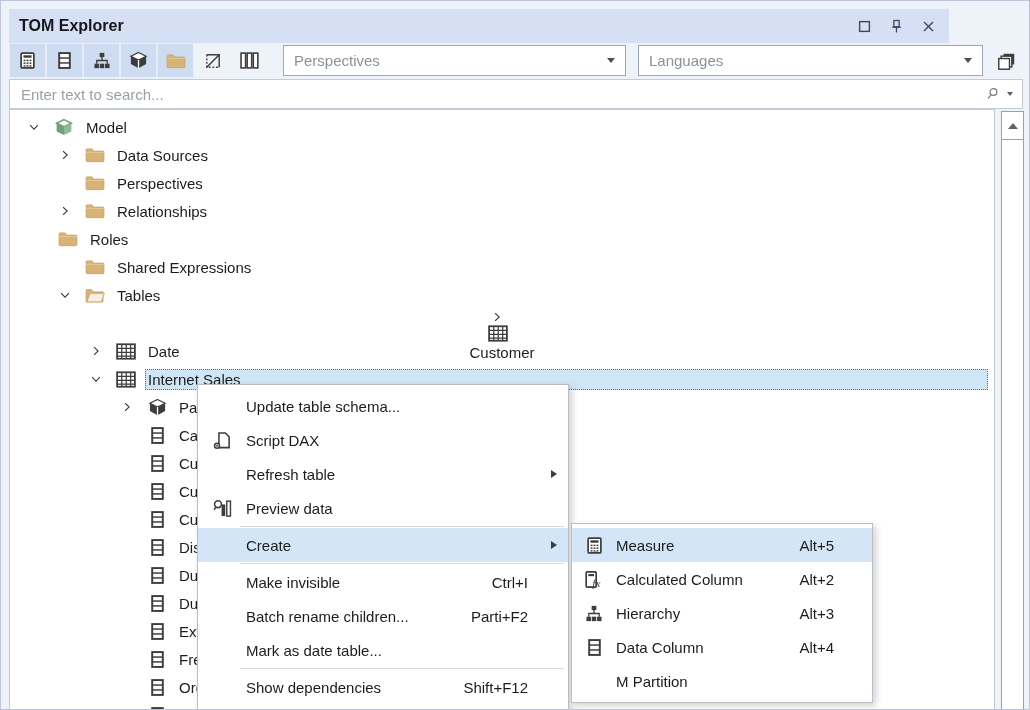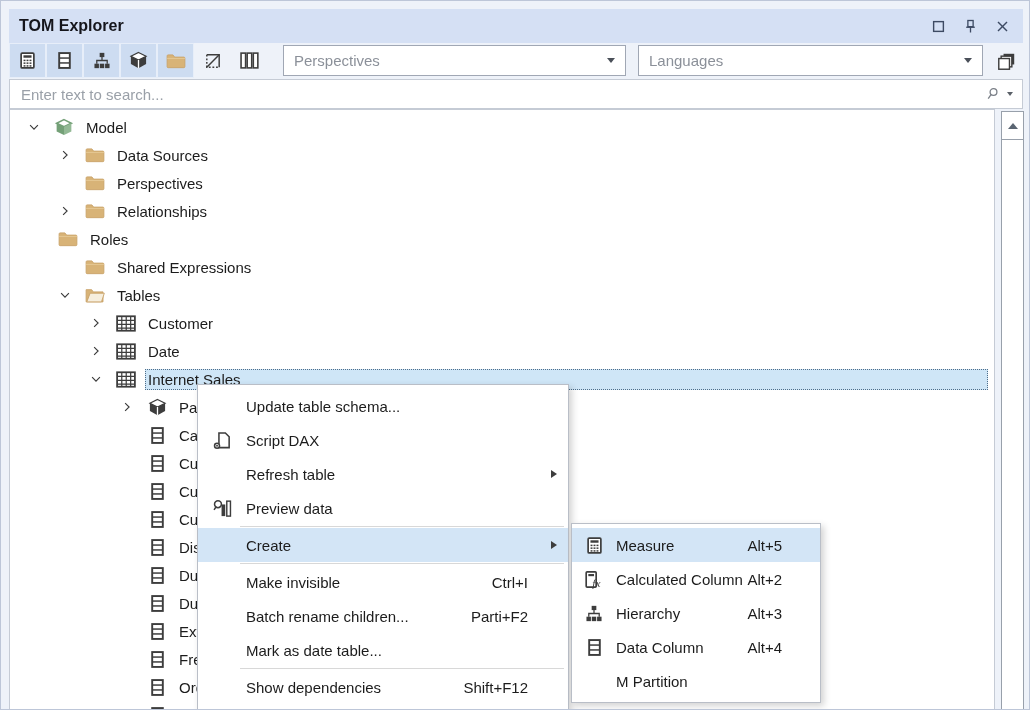--- a/index.html
+++ b/index.html
@@ -1,20 +1,20 @@
 <!DOCTYPE html>
 <html><head>
 <meta charset="utf-8">
 <style>
   html,body{margin:0;padding:0;background:#e6eaf2;font-family:"Liberation Sans",sans-serif;}
   *{box-sizing:border-box;}
   .window{position:relative;width:1030px;height:710px;background:#eef2f9;border:1px solid #bdc6d8;overflow:hidden;}
 
   
-  .titlebar{position:absolute;left:8px;top:8px;width:1014px;height:34px;background:#d5e0f4;display:flex;align-items:center;padding:0 10px;}
+  .titlebar{position:absolute;left:8px;top:8px;width:940px;height:34px;background:#d5e0f4;display:flex;align-items:center;padding:0 10px;}
   .title{font-weight:bold;font-size:16px;color:#15151b;}
   .win-controls{margin-left:auto;display:flex;gap:10px;align-items:center;}
   .win-btn{width:22px;height:22px;display:flex;align-items:center;justify-content:center;cursor:default;}
 
   
   .toolbar{position:absolute;left:8px;top:42px;height:35px;display:flex;align-items:stretch;}
   .tb-btn{width:37px;display:flex;align-items:center;justify-content:center;}
   .tb-btn.active{background:#cddcf1;border:1px solid #e7eef9;}
   .combo{position:absolute;top:44px;height:31px;background:#fff;border:1px solid #a0a7b4;display:flex;align-items:center;padding:0 10px;color:#8b9099;font-size:15px;}
   #combo-perspectives{left:282px;width:343px;}
@@ -36,21 +36,21 @@
   .tlabel{padding:2px 3px;}
   .tlabel.selected{flex:1;background:#cfe6f7;outline:1px dotted #4f6e8a;outline-offset:-1px;margin-right:6px;}
 
   
   .scrollbar{position:absolute;left:1000px;top:110px;width:23px;height:600px;background:#fff;border:1px solid #98a0ab;}
   .sb-up{height:28px;border-bottom:1px solid #98a0ab;display:flex;align-items:center;justify-content:center;}
   .sb-arrow{width:0;height:0;border-left:5px solid transparent;border-right:5px solid transparent;border-bottom:6px solid #5a6572;}
 
   
   .menu{position:absolute;left:196px;top:383px;width:372px;height:340px;background:#fff;border:1px solid #b9bec7;box-shadow:3px 3px 7px rgba(0,0,0,0.18);padding-top:4px;z-index:10;}
-  .submenu{position:absolute;left:570px;top:522px;width:250px;background:#fff;border:1px solid #b9bec7;box-shadow:3px 3px 7px rgba(0,0,0,0.18);padding:4px 0;z-index:11;}
+  .submenu{position:absolute;left:570px;top:522px;width:302px;background:#fff;border:1px solid #b9bec7;box-shadow:3px 3px 7px rgba(0,0,0,0.18);padding:4px 0;z-index:11;}
   .mi{height:34px;display:flex;align-items:center;font-size:15px;color:#1c1c1c;position:relative;padding-right:18px;}
   .mi.hl{background:#d3e5f6;}
   .mi .gutter{width:48px;flex:none;display:flex;align-items:center;justify-content:center;}
   .submenu .mi .gutter{width:44px;}
   .mi .mlabel{flex:1;}
   .mi .shortcut{margin-left:auto;margin-right:22px;}
   .submenu .mi .shortcut{margin-right:20px;}
   .mi .sub-arrow{position:absolute;right:11px;width:0;height:0;border-top:4.5px solid transparent;border-bottom:4.5px solid transparent;border-left:6px solid #3d3d3d;}
   .msep{height:1px;background:#d8d8d8;margin:1px 4px 1px 42px;}
 
@@ -277,21 +277,21 @@
           </svg>
         </span>
         <span class="ticon">
           <svg width="20" height="16" viewBox="0 0 18 14">
             <path d="M1 2.2 h5 l1.5 2 H16.2 v9 H1 Z" fill="#d8b377" stroke="#c9a369" stroke-width="0.8"></path>
             <path d="M4.6 5.4 H17.4 L14.8 13.2 H1.6 Z" fill="#f6eedd" stroke="#c9a369" stroke-width="0.8"></path>
           </svg>
         </span>
         <span class="tlabel">Tables</span>
       </div>
-      <div class="trow" style="padding-left: 78px;">
+      <div class="trow" style=" flex-direction: column;">
         <span class="expander">
           <svg width="12" height="12" viewBox="0 0 16 16">
             <path d="M5.5 2.8 L10.8 8 L5.5 13.2" fill="none" stroke="#3a3a3a" stroke-width="1.5"></path>
           </svg>
         </span>
         <span class="ticon">
           <svg width="20" height="17" viewBox="0 0 18 15">
             <rect x="1" y="1" width="16" height="13" fill="#fff" stroke="#3d3d3d" stroke-width="1.6"></rect>
             <path d="M1 4.7 h16 M1 8.2 h16 M1 11.7 h16 M5.2 1 v13 M9.2 1 v13 M13.2 1 v13" stroke="#3d3d3d" stroke-width="1.1" fill="none"></path>
           </svg>

